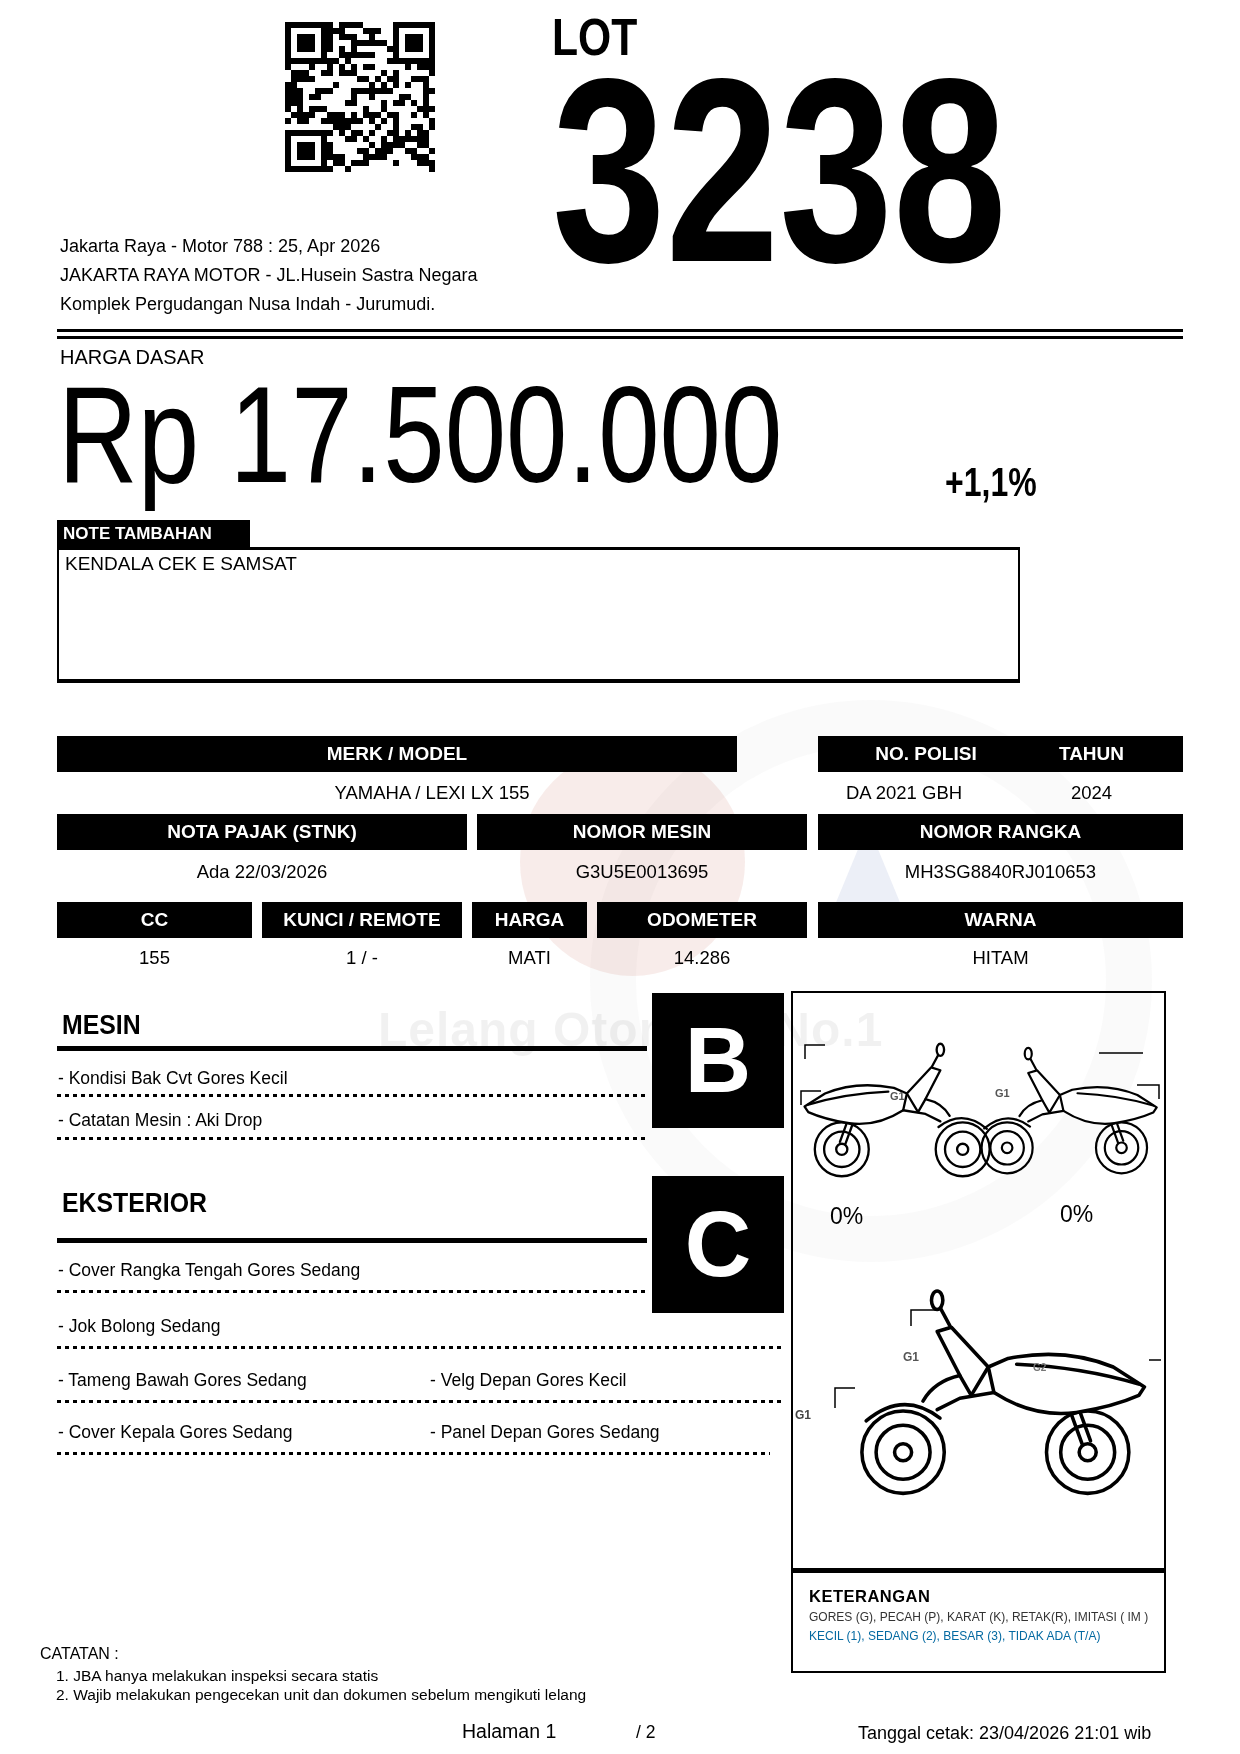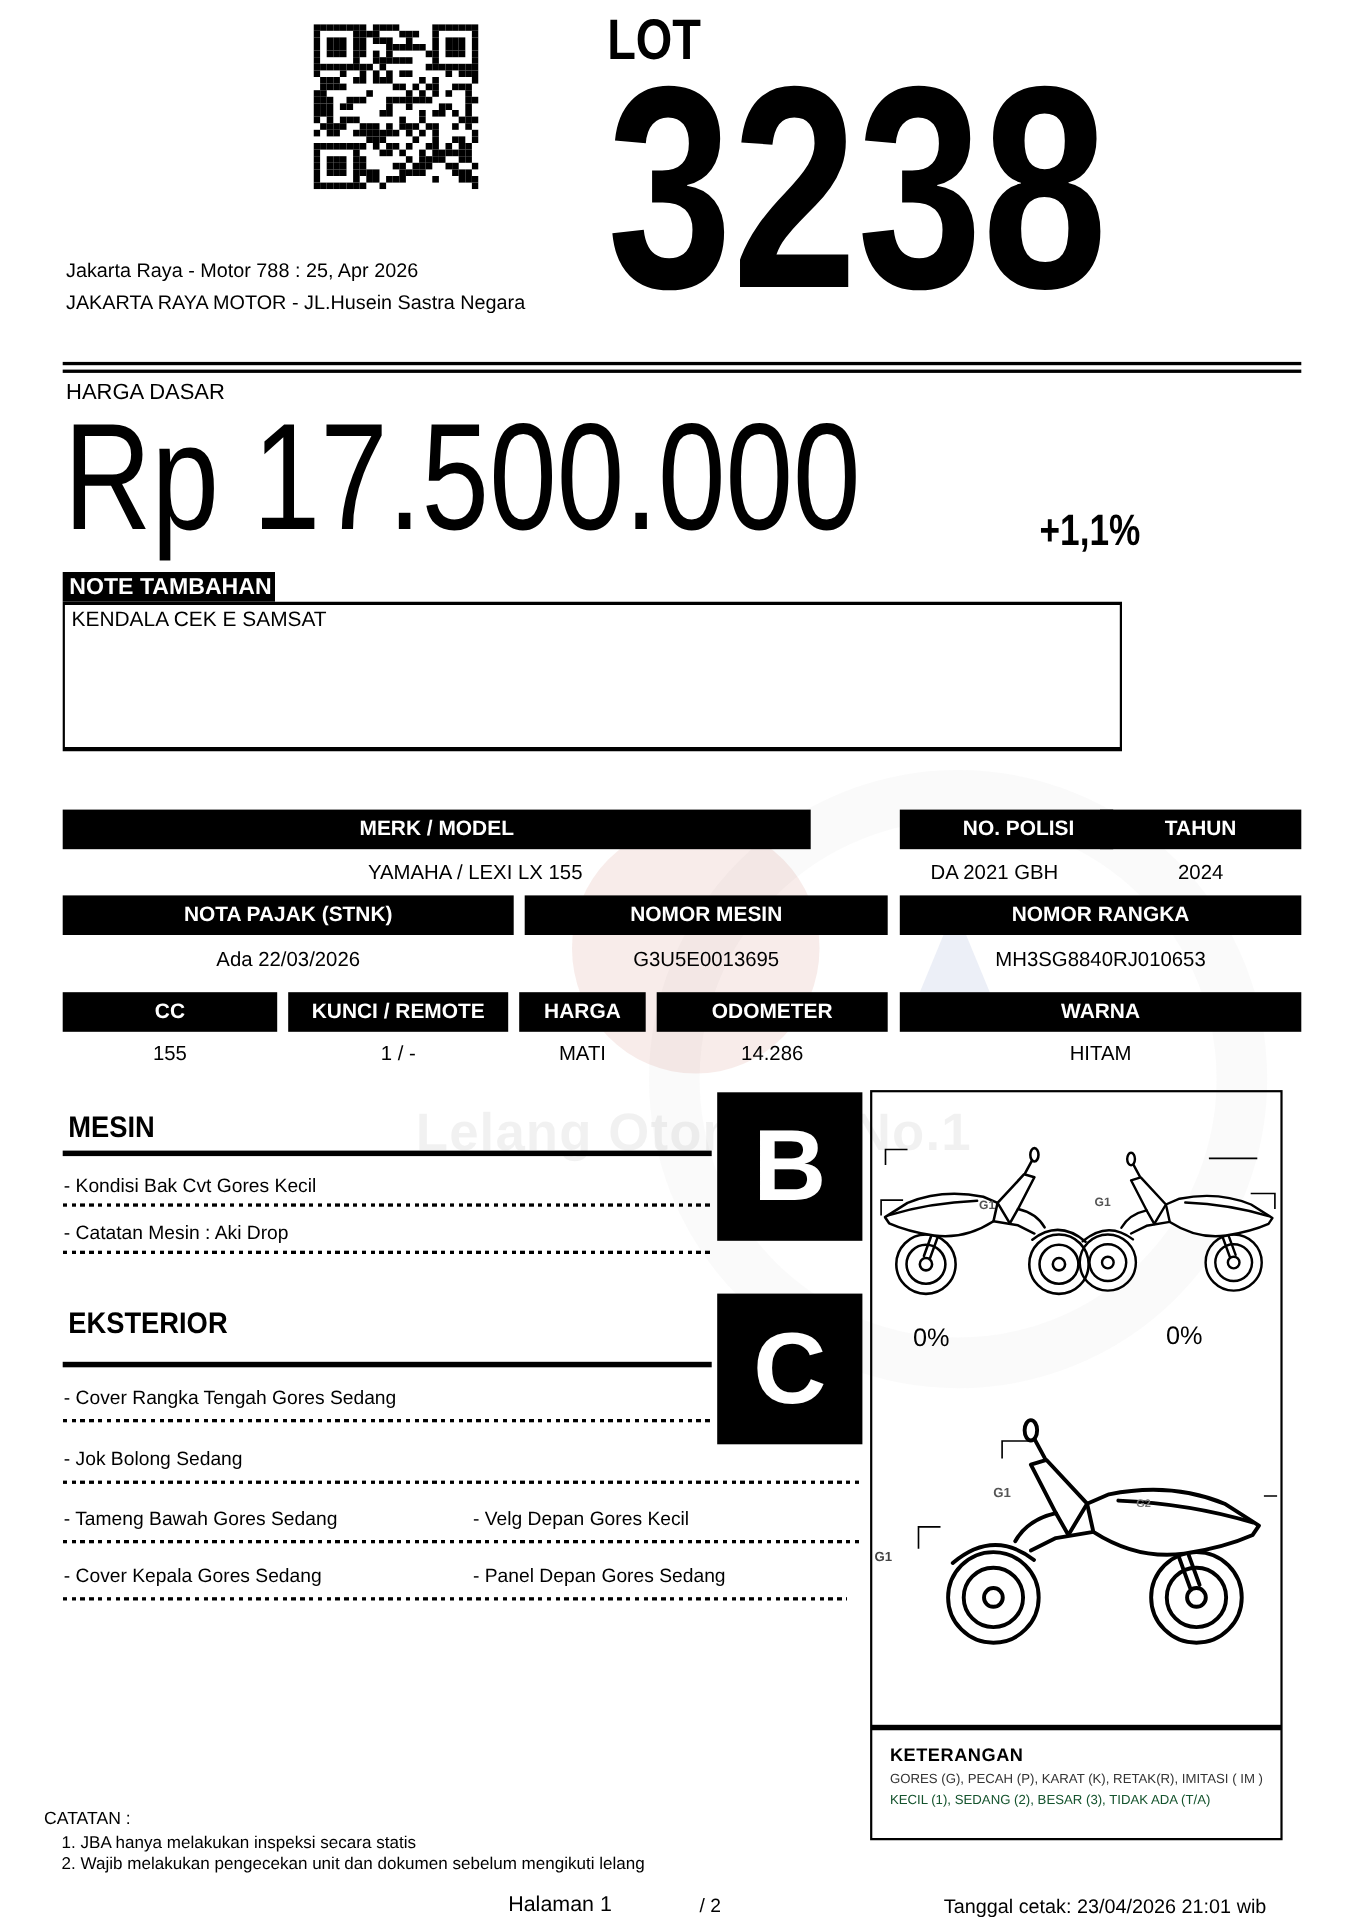--- a/index.html
+++ b/index.html
@@ -353,32 +353,33 @@
 
   <div class="abs" style="left:552px;top:11px;font-size:52px;font-weight:bold;line-height:1;text-align:center;">
     <span class="squish" style="transform:scaleX(0.82);">LOT</span>
   </div>
   <div class="abs" style="left:552px;top:40px;font-size:262px;font-weight:bold;line-height:1;">
     <span class="squish" style="transform:scaleX(0.78);">3238</span>
   </div>
 
   <div class="abs" style="left:60px;top:232px;font-size:18px;line-height:29px;">Jakarta Raya - Motor 788 : 25, Apr 2026</div>
   <div class="abs" style="left:60px;top:261px;font-size:18px;line-height:29px;">JAKARTA RAYA MOTOR - JL.Husein Sastra Negara</div>
+  <div class="abs" style="left:60px;top:290px;font-size:18px;line-height:29px;">Komplek Pergudangan Nusa Indah - Jurumudi.</div>
 
   <div class="abs" style="left:57px;top:329px;width:1126px;height:4px;border-top:3px solid #000;border-bottom:3px solid #000;"></div>
 
   <div class="abs" style="left:60px;top:346px;font-size:20px;">HARGA DASAR</div>
   <div class="abs" style="left:58px;top:365px;font-size:138px;line-height:1;">
     <span class="squish">Rp 17.500.000</span>
   </div>
   <div class="abs" style="left:945px;top:462px;font-size:40px;font-weight:bold;line-height:1;">
     <span class="squish">+1,1%</span>
   </div>
 
-  <div class="abs" style="left:57px;top:520px;width:193px;height:27px;background:#000;color:#fff;font-weight:bold;font-size:21px;line-height:27px;padding-left:6px;box-sizing:border-box;">NOTE TAMBAHAN</div>
+  <div class="abs" style="left:57px;top:520px;width:193px;height:27px;background:#000;color:#fff;font-weight:bold;font-size:17px;line-height:27px;padding-left:6px;box-sizing:border-box;">NOTE TAMBAHAN</div>
   <div class="abs" style="left:57px;top:547px;width:963px;height:136px;border:2px solid #000;border-top-width:3px;border-bottom-width:4px;box-sizing:border-box;">
     <div style="font-size:19px;padding:3px 6px;">KENDALA CEK E SAMSAT</div>
   </div>
 
   <div class="abs" style="left:57px;top:736px;width:1126px;height:242px;">
 
     <div class="abs hdr" style="left:0;top:0;width:680px;">MERK / MODEL</div>
     <div class="abs hdr" style="left:761px;top:0;width:172px;padding-left:22px;">NO. POLISI</div>
     <div class="abs hdr" style="left:943px;top:0;width:183px;">TAHUN</div>
 
@@ -468,21 +469,21 @@
     <use href="#scooter" transform="translate(360,28) scale(-1.42,1.42)"></use>
     <path d="M118,58 v-16 h28 M62,120 h-20 v20 M356,92 h12" stroke="#000" stroke-width="1.5" fill="none"></path>
   </svg>
   <div class="abs glabel" style="left:903px;top:1350px;font-size:12px;">G1</div>
   <div class="abs glabel" style="left:1033px;top:1362px;font-size:10px;color:#777;">G2</div>
   <div class="abs glabel" style="left:795px;top:1408px;font-size:12px;color:#444;">G1</div>
 
   <div class="abs" style="left:791px;top:1570px;width:375px;height:103px;border:2px solid #000;border-top-width:3px;box-sizing:border-box;">
     <div style="font-size:16.5px;font-weight:bold;letter-spacing:0.5px;margin:14px 0 4px 16px;">KETERANGAN</div>
     <div style="font-size:12px;color:#333;margin:0 0 5px 16px;white-space:nowrap;">GORES (G), PECAH (P), KARAT (K), RETAK(R), IMITASI ( IM )</div>
-    <div style="font-size:12px;color:#14532d;margin:0 0 0 16px;white-space:nowrap;">KECIL (1), SEDANG (2), BESAR (3), TIDAK ADA (T/A)</div>
+    <div style="font-size:12px;color:#0369a1;margin:0 0 0 16px;white-space:nowrap;">KECIL (1), SEDANG (2), BESAR (3), TIDAK ADA (T/A)</div>
   </div>
 
   <div class="abs" style="left:40px;top:1645px;font-size:16px;">CATATAN :</div>
   <div class="abs" style="left:56px;top:1667px;font-size:15.5px;">1. JBA hanya melakukan inspeksi secara statis</div>
   <div class="abs" style="left:56px;top:1686px;font-size:15.5px;">2. Wajib melakukan pengecekan unit dan dokumen sebelum mengikuti lelang</div>
 
   <div class="abs" style="left:462px;top:1720px;font-size:19.5px;">Halaman 1</div>
   <div class="abs" style="left:636px;top:1722px;font-size:17.5px;">/ 2</div>
   <div class="abs" style="left:858px;top:1723px;font-size:18px;">Tanggal cetak: 23/04/2026 21:01 wib</div>
 

